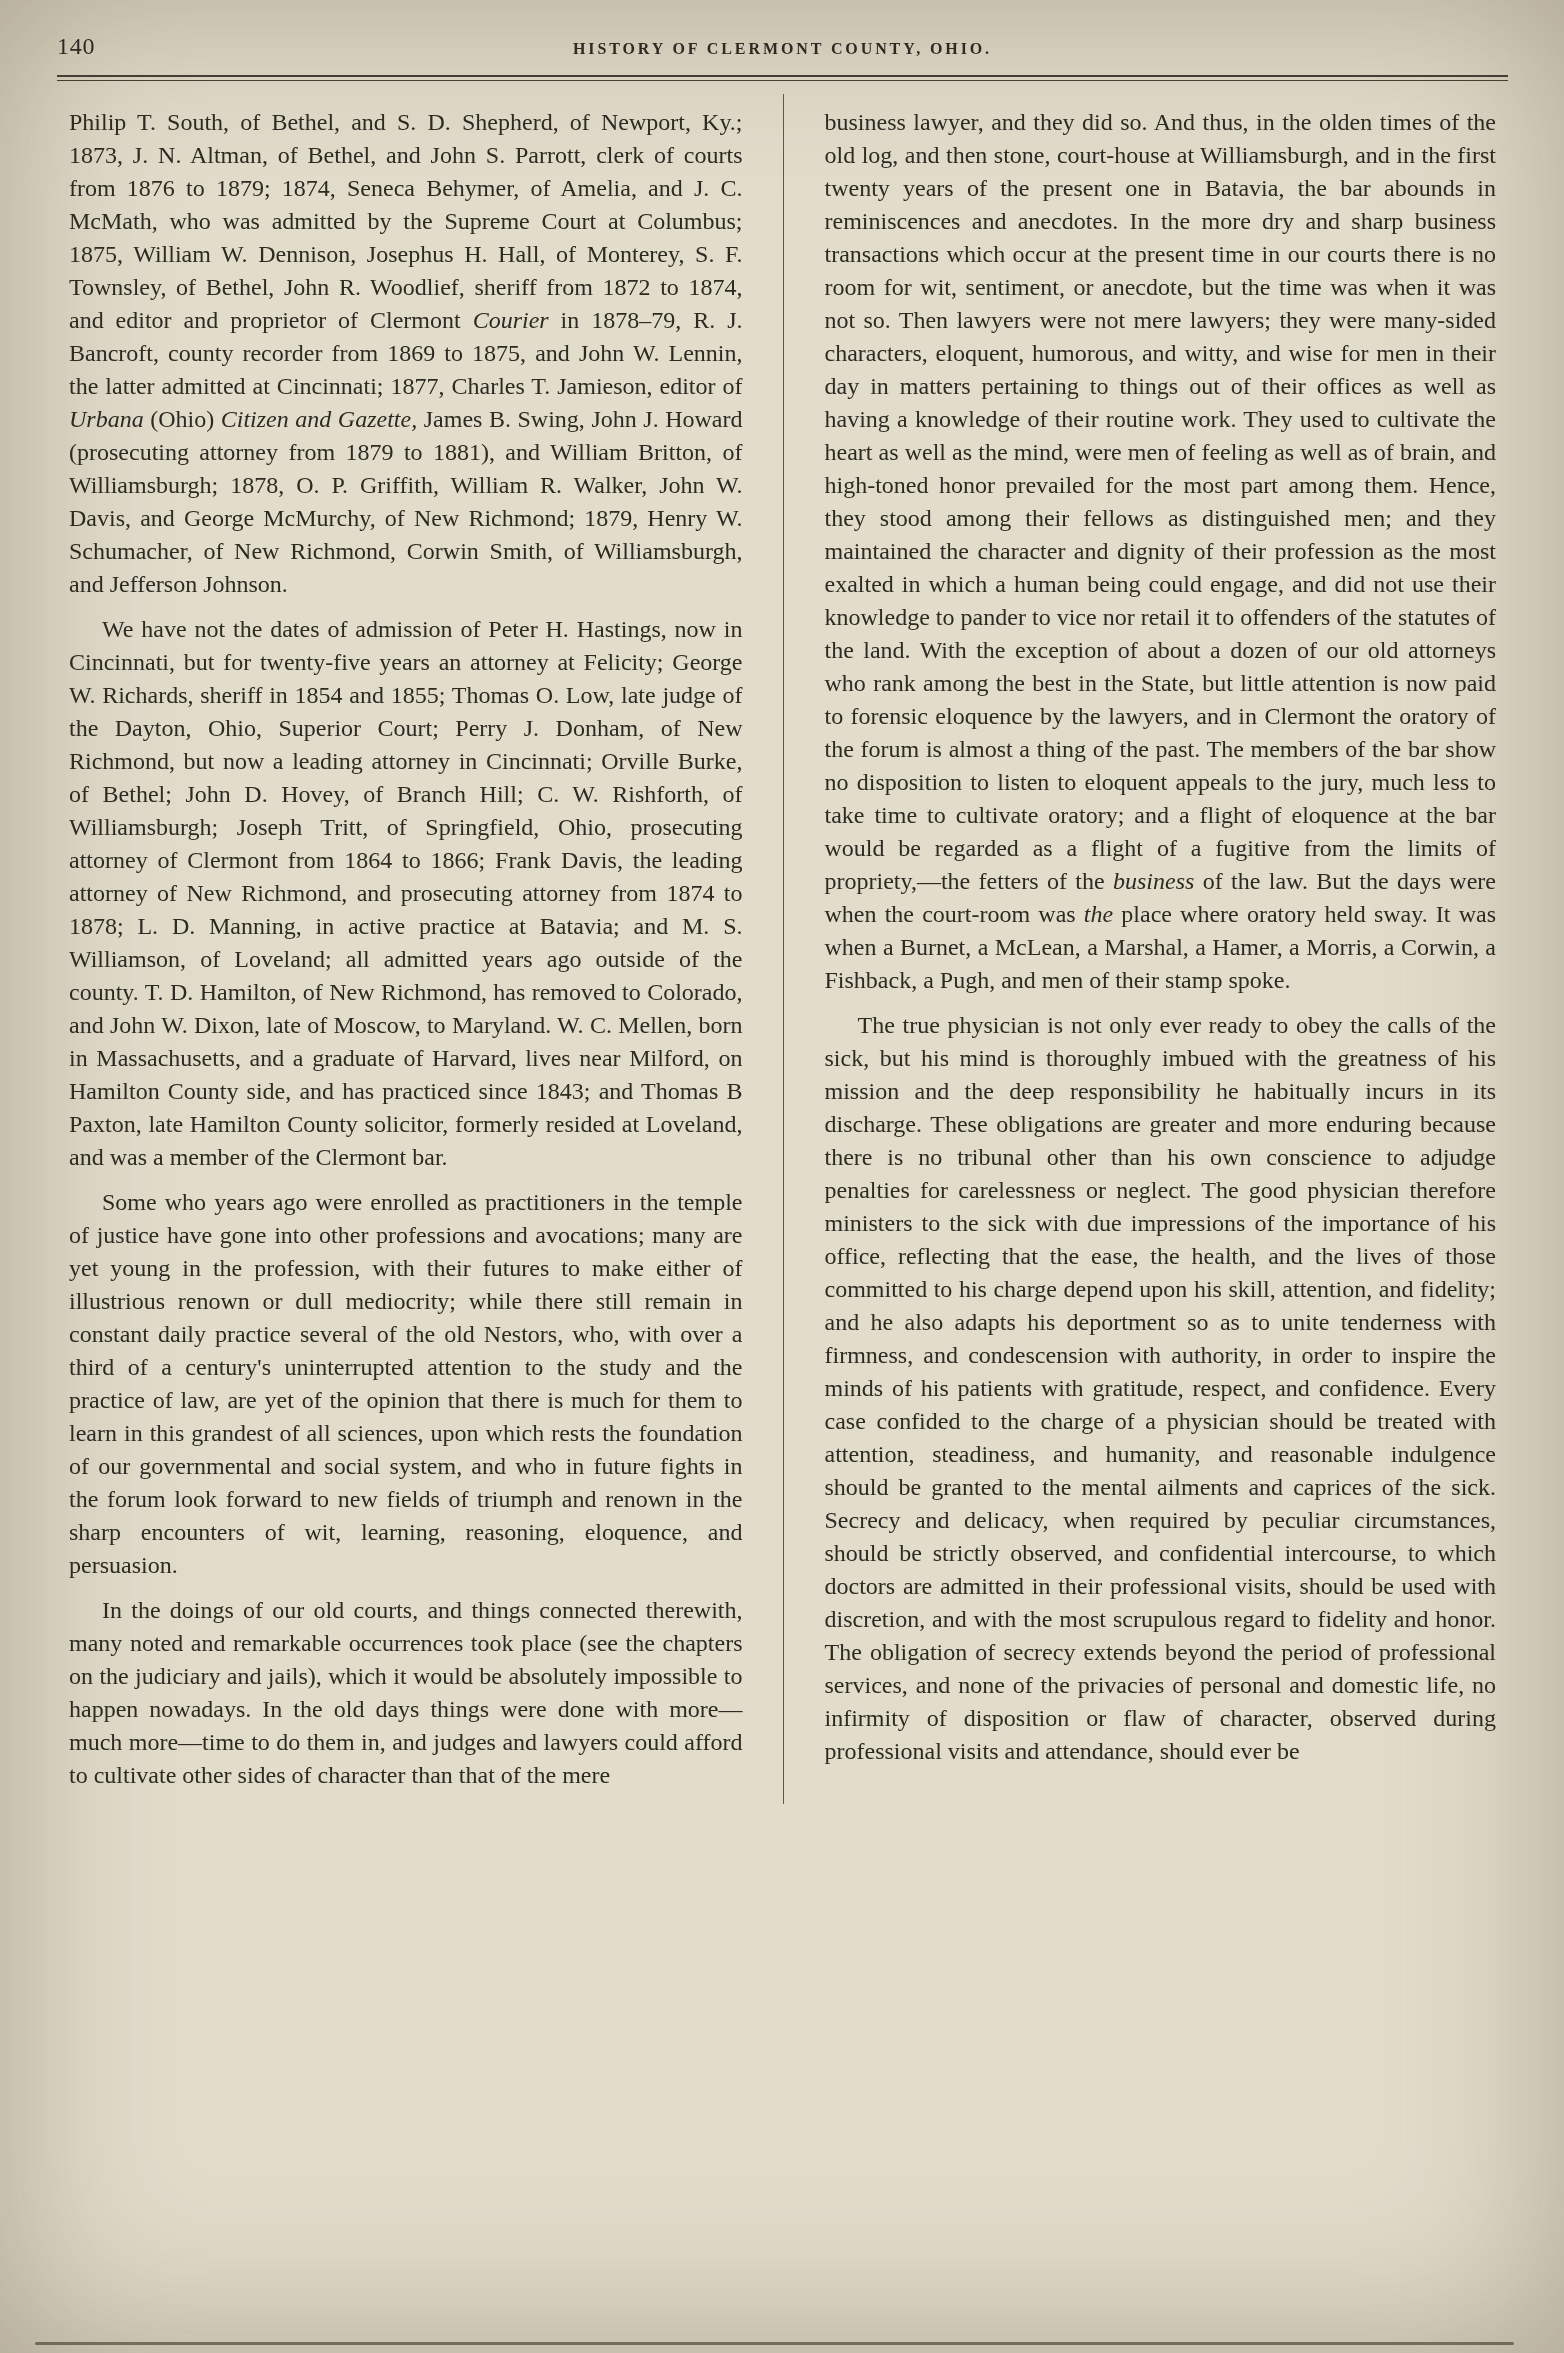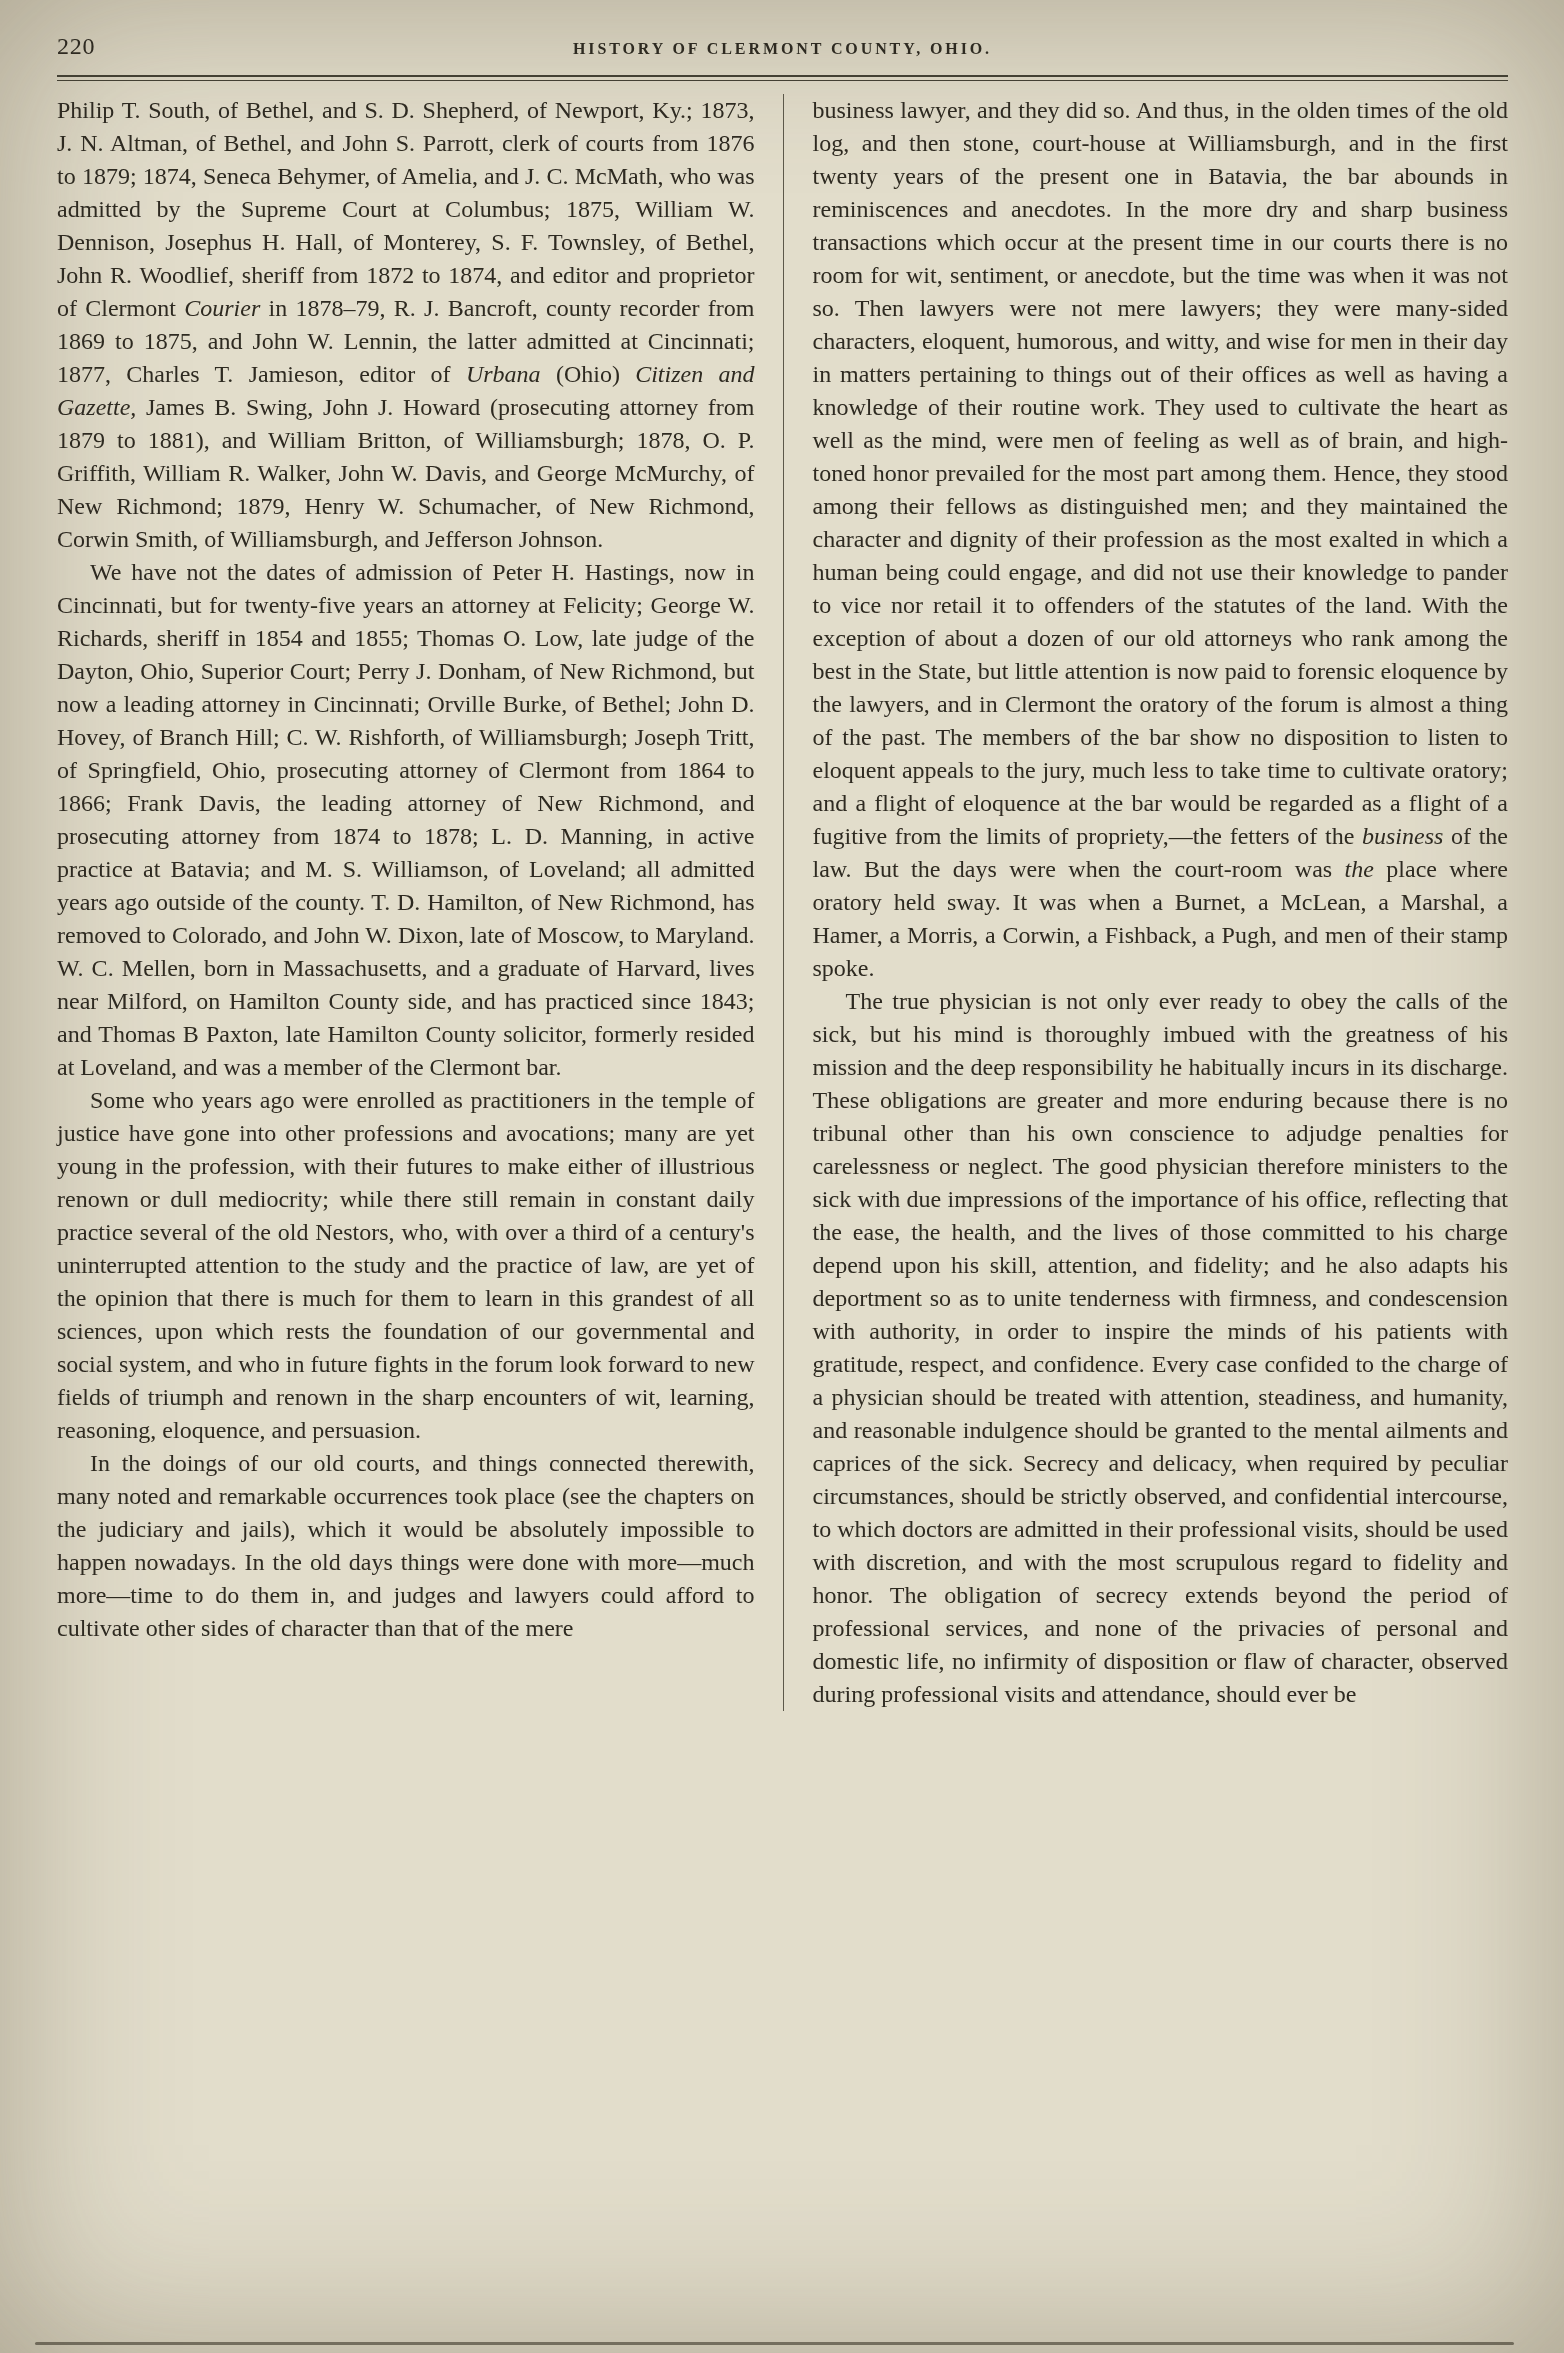--- a/index.html
+++ b/index.html
@@ -31,38 +31,38 @@
     border-bottom: 1.5px solid #434033;
   }
   .columns { display: flex; margin-top: 13px; }
   .column {
     box-sizing: border-box; width: 50%;
     font-size: 24px; line-height: 33px;
     text-align: justify;
   }
   .column.left  { padding-right: 28px; }
   .column.right { padding-left: 29px; border-left: 1.5px solid #5c584a; }
-  .para { margin: 0; }
+  .para { margin: 12px; }
   .para.indent { text-indent: 33px; }
   .section-heading {
     margin: 30.5px 0 16px 0; text-align: center;
     font-size: 23px; font-weight: normal; letter-spacing: 2.9px;
   }
   i { font-style: italic; }
   .scan-edge-bottom {
     position: absolute; left: 35px; right: 51px; bottom: 8.7px;
     height: 3.6px; background: rgba(45, 40, 28, 0.55); border-radius: 2.2px;
   }
 </style>
 </head>
 <body>
 
 <div class="page">
   <header class="page-header">
-    <span class="page-number">220</span>
+    <span class="page-number">140</span>
     <h1 class="running-title">HISTORY OF CLERMONT COUNTY, OHIO.</h1>
     <span class="header-spacer"></span>
   </header>
 
   <div class="header-rule"></div>
 
   <main class="columns">
     <section class="column left">
         <p class="para">Philip T. South, of Bethel, and S. D. Shepherd, of Newport, Ky.; 1873, J. N. Altman, of Bethel, and John S. Parrott, clerk of courts from 1876 to 1879; 1874, Seneca Behymer, of Amelia, and J. C. McMath, who was admitted by the Supreme Court at Columbus; 1875, William W. Dennison, Josephus H. Hall, of Monterey, S. F. Townsley, of Bethel, John R. Woodlief, sheriff from 1872 to 1874, and editor and proprietor of Clermont <i>Courier</i> in 1878–79, R. J. Bancroft, county recorder from 1869 to 1875, and John W. Lennin, the latter admitted at Cincinnati; 1877, Charles T. Jamieson, editor of <i>Urbana</i> (Ohio) <i>Citizen and Gazette,</i> James B. Swing, John J. Howard (prosecuting attorney from 1879 to 1881), and William Britton, of Williamsburgh; 1878, O. P. Griffith, William R. Walker, John W. Davis, and George McMurchy, of New Richmond; 1879, Henry W. Schumacher, of New Richmond, Corwin Smith, of Williamsburgh, and Jefferson Johnson.</p>
         <p class="para indent">We have not the dates of admission of Peter H. Hastings, now in Cincinnati, but for twenty-five years an attorney at Felicity; George W. Richards, sheriff in 1854 and 1855; Thomas O. Low, late judge of the Dayton, Ohio, Superior Court; Perry J. Donham, of New Richmond, but now a leading attorney in Cincinnati; Orville Burke, of Bethel; John D. Hovey, of Branch Hill; C. W. Rishforth, of Williamsburgh; Joseph Tritt, of Springfield, Ohio, prosecuting attorney of Clermont from 1864 to 1866; Frank Davis, the leading attorney of New Richmond, and prosecuting attorney from 1874 to 1878; L. D. Manning, in active practice at Batavia; and M. S. Williamson, of Loveland; all admitted years ago outside of the county. T. D. Hamilton, of New Richmond, has removed to Colorado, and John W. Dixon, late of Moscow, to Maryland. W. C. Mellen, born in Massachusetts, and a graduate of Harvard, lives near Milford, on Hamilton County side, and has practiced since 1843; and Thomas B Paxton, late Hamilton County solicitor, formerly resided at Loveland, and was a member of the Clermont bar.</p>

